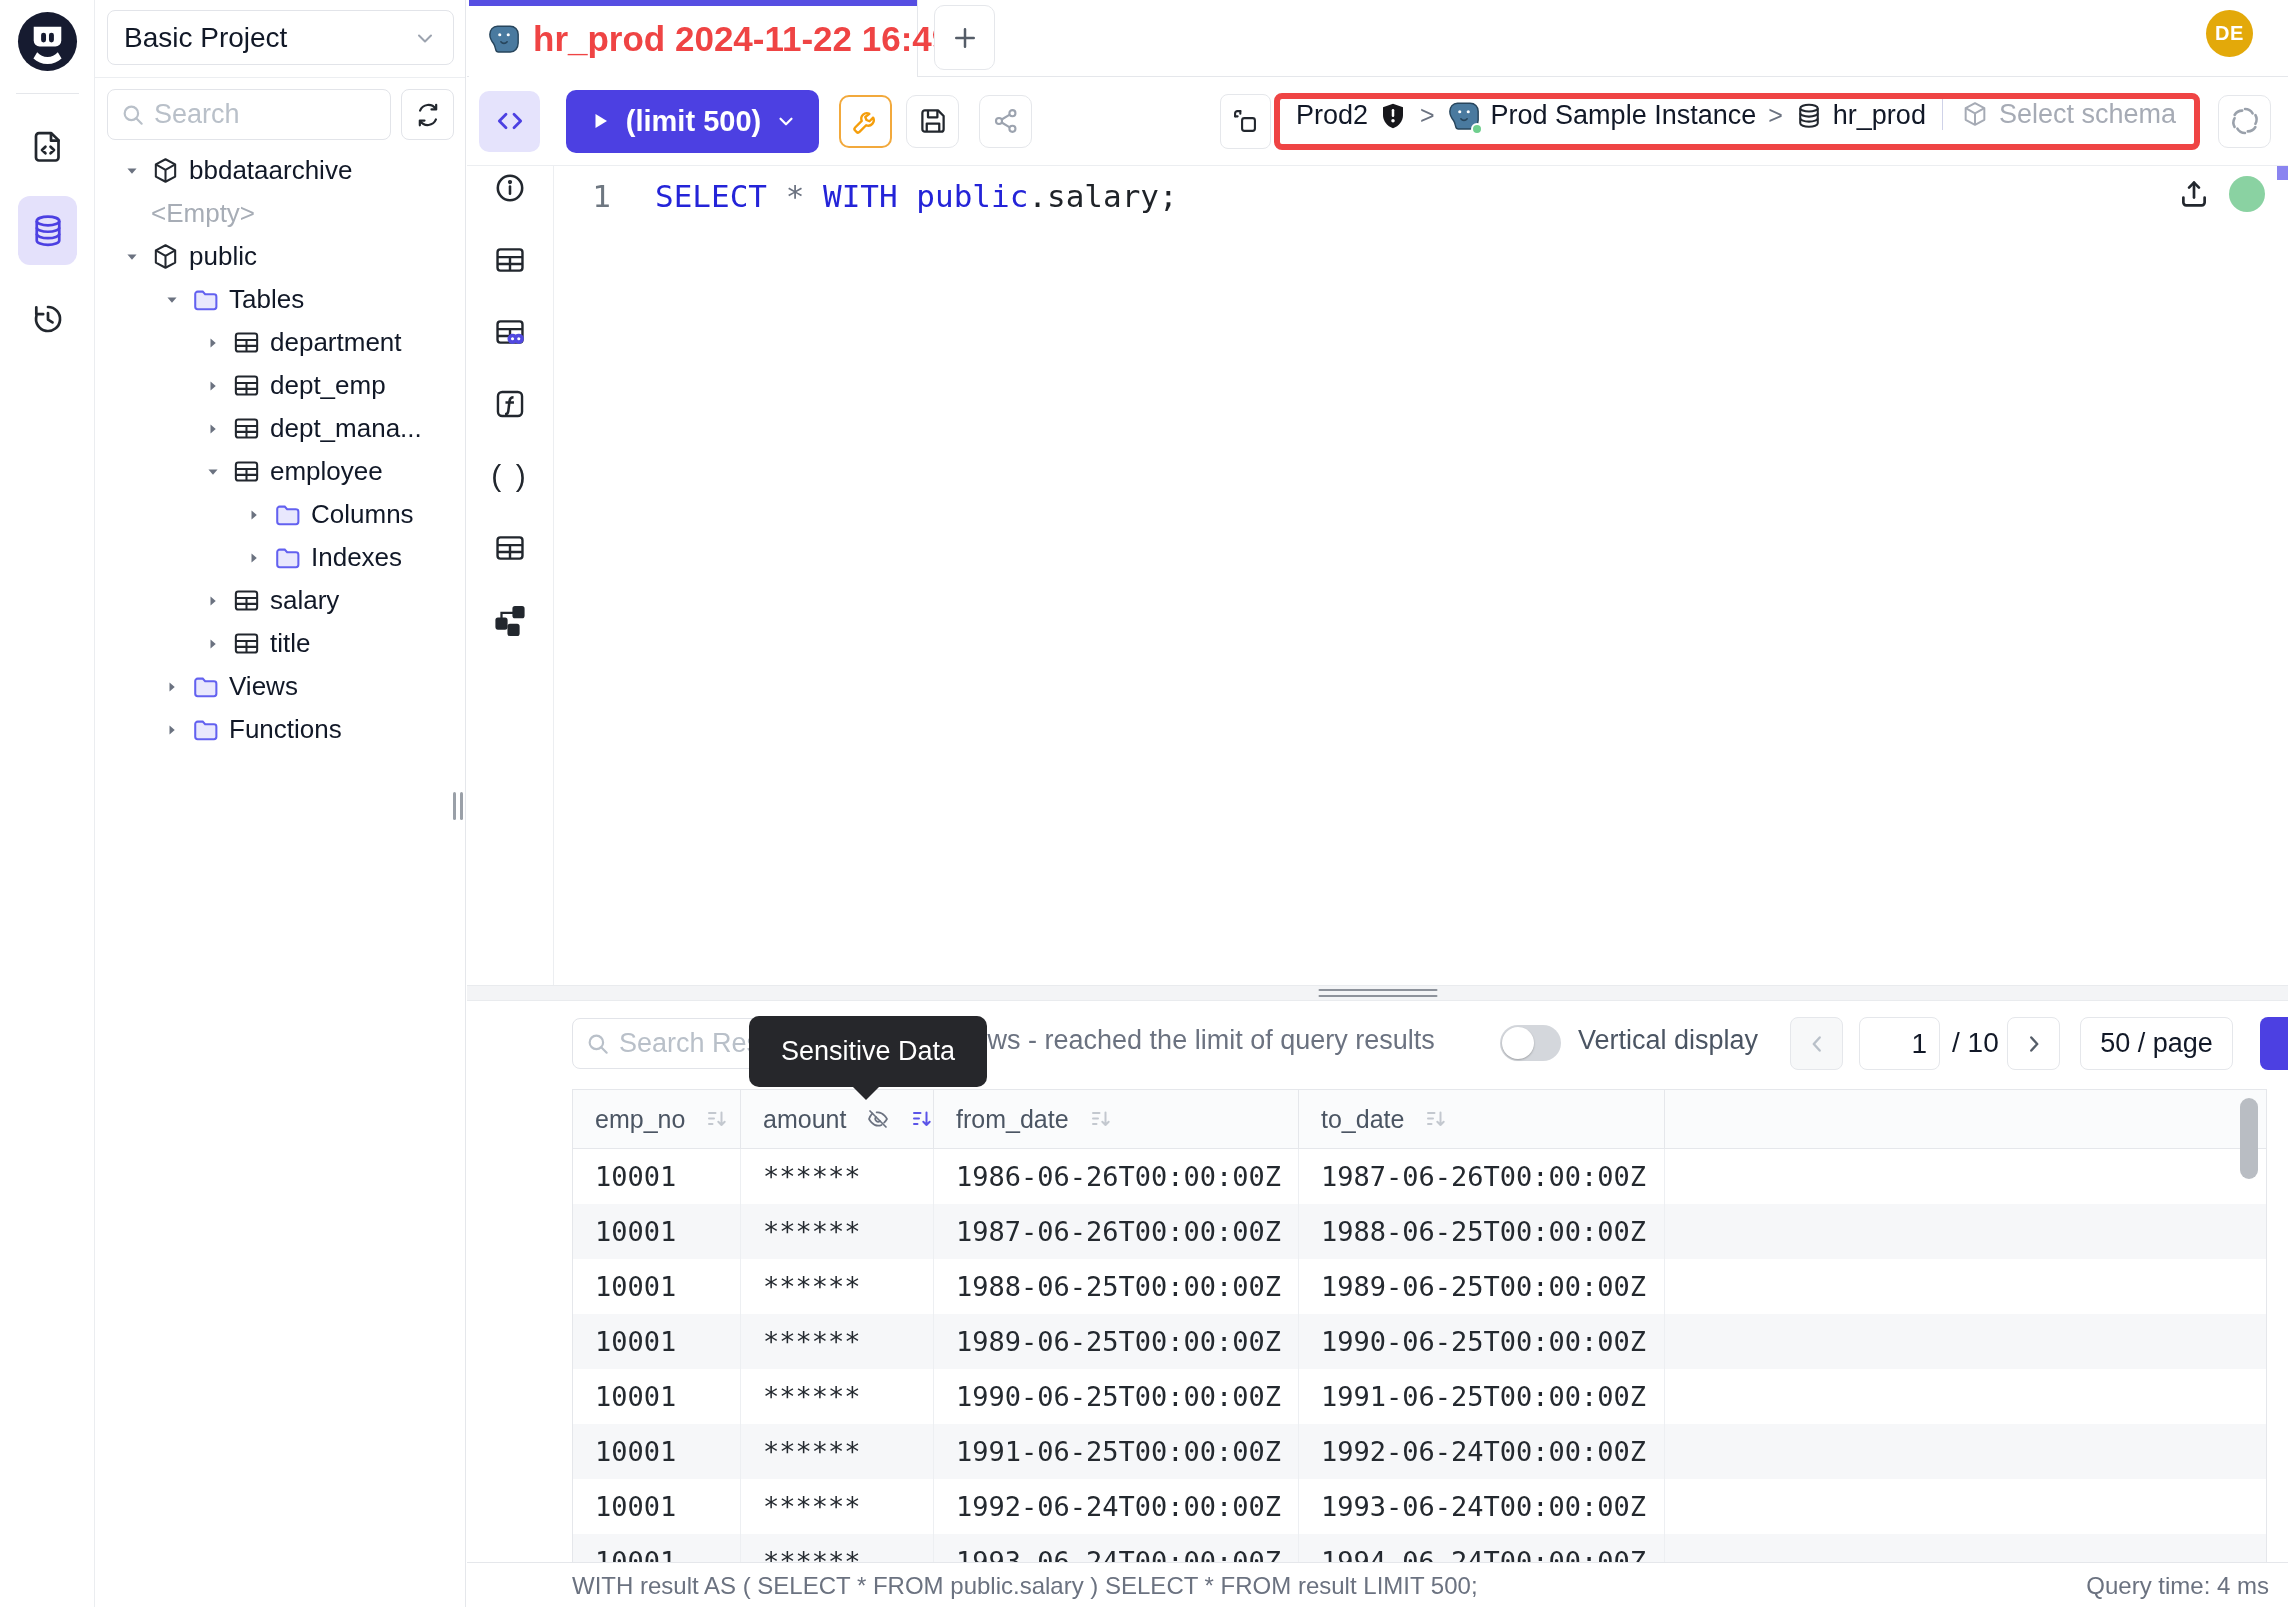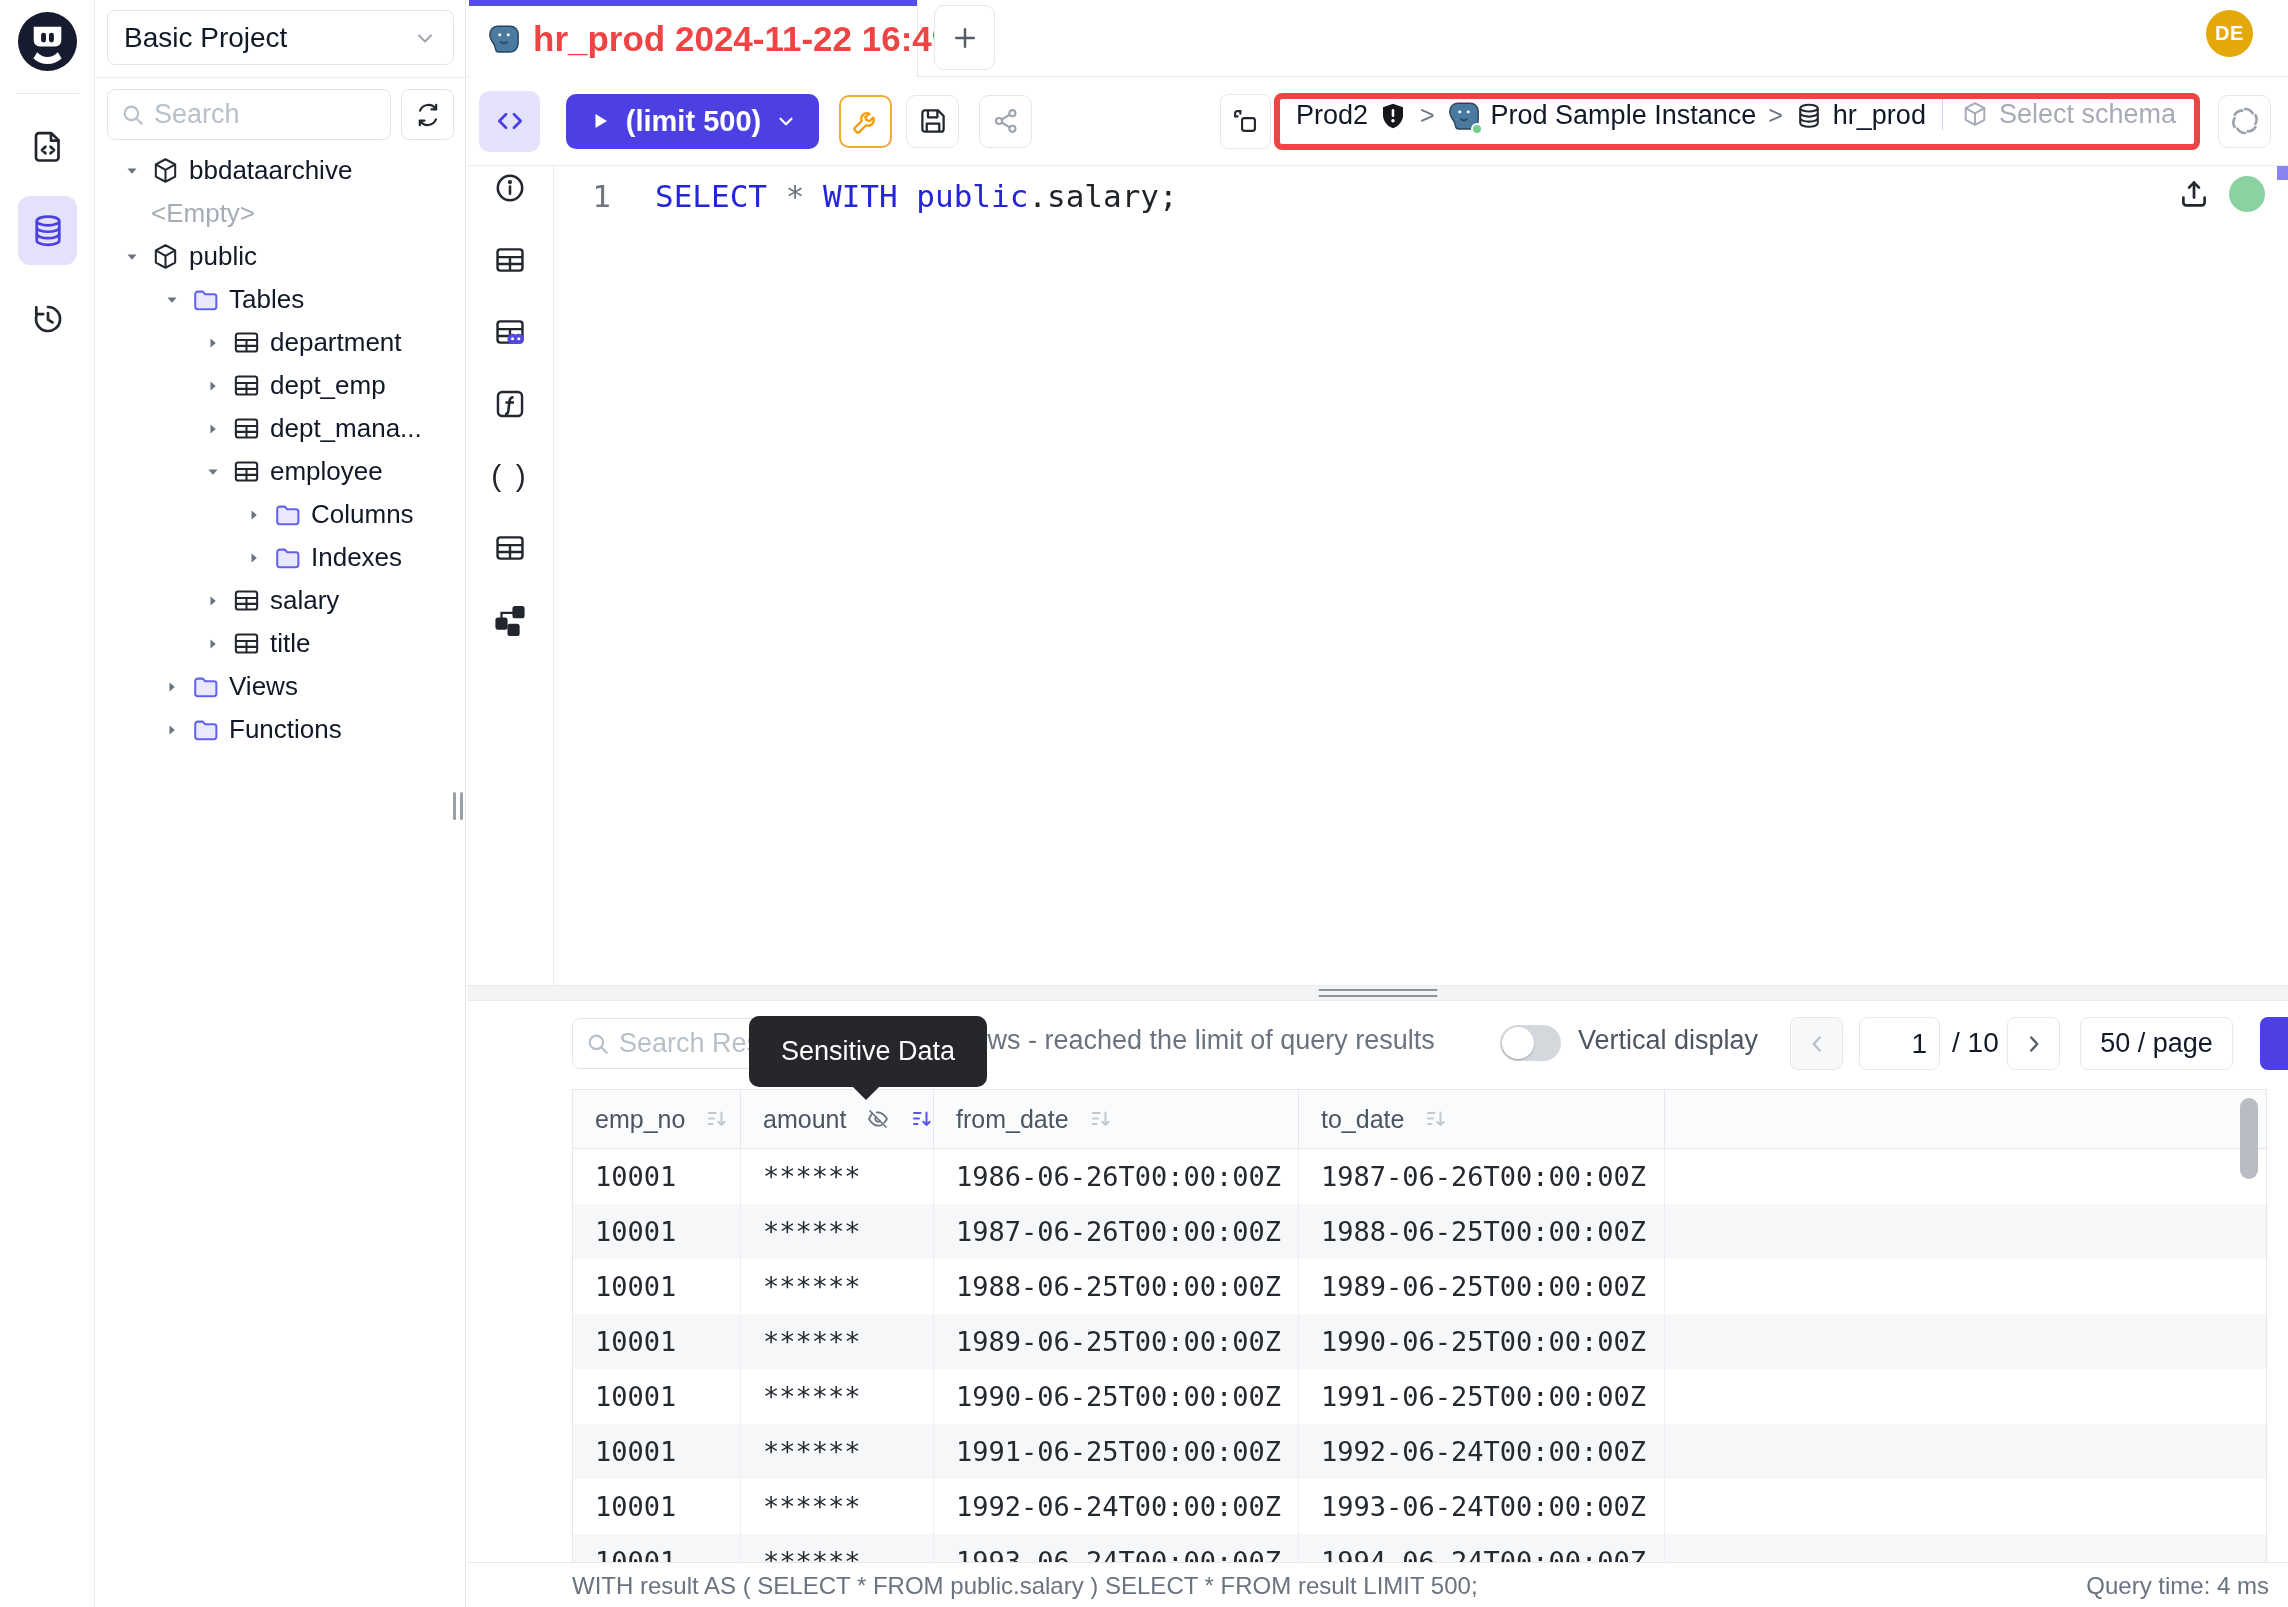--- a/index.html
+++ b/index.html
@@ -43,21 +43,21 @@
   .tab-active { position:absolute; left:2px; top:0; width:449px; height:77px; border-right:1px solid #e5e7eb; display:flex; align-items:center; padding:0 18px; gap:12px; background:#fff; }
   .tab-topbar { position:absolute; left:0; top:0; right:0; height:6px; background:#564ee2; }
   .tab-title { font-size:35px; color:#ef4444; font-weight:700; white-space:nowrap; }
   .tab-dot { width:14px; height:14px; border-radius:50%; background:#9ca3af; margin-left:8px; }
   .tab-plus { position:absolute; left:467px; top:5px; width:61px; height:65px; border:1px solid #e5e7eb; border-radius:10px; display:flex; align-items:center; justify-content:center; color:#555d68; background:#fff; }
   .avatar { position:absolute; right:36px; top:10px; width:47px; height:47px; border-radius:50%; background:#e3a90a; color:#fff; font-size:20px; font-weight:bold; display:flex; align-items:center; justify-content:center; letter-spacing:0.5px; }
 
   
   #toolbar { height:89px; border-bottom:1px solid #eceef1; display:flex; align-items:center; padding:0 18px 0 12px; background:#fff; }
   .code-btn { width:61px; height:61px; background:#e5e3fc; border-radius:10px; color:#4c40e2; display:flex; align-items:center; justify-content:center; }
-  .run-btn { margin-left:26px; width:253px; height:55px; background:#4c40e2; border:none; border-radius:10px; color:#fff; display:flex; align-items:center; justify-content:center; gap:14px; font-size:29px; font-weight:600; font-family:"Liberation Sans",sans-serif; }
+  .run-btn { margin-left:26px; width:253px; height:63px; background:#4c40e2; border:none; border-radius:10px; color:#fff; display:flex; align-items:center; justify-content:center; gap:14px; font-size:29px; font-weight:600; font-family:"Liberation Sans",sans-serif; }
   .tool-btn { width:53px; height:53px; border:1px solid #e5e7eb; border-radius:10px; background:#fff; display:flex; align-items:center; justify-content:center; color:#22272e; }
   .tool-btn.wrench { margin-left:20px; border:2px solid #f2a93c; color:#f59e0b; }
   .tool-btn.save { margin-left:14px; }
   .tool-btn.share { margin-left:20px; color:#9ca3af; }
   .spacer { flex:1; }
   .link-btn { width:51px; height:55px; border:1px solid #e5e7eb; border-radius:8px; background:#fff; display:flex; align-items:center; justify-content:center; color:#22272e; }
   .crumb { margin-left:3px; height:57px; border:6px solid #ef4444; border-radius:8px; display:flex; align-items:flex-start; background:#fff; }
   .crumb-left { display:flex; align-items:center; gap:10px; padding:0 16px; font-size:27px; color:#111827; white-space:nowrap; }
   .crumb-sep { color:#6b7280; font-size:25px; padding:0 2px; }
   .crumb-right { border-left:1px solid #cfd2e8; display:flex; align-items:center; gap:10px; padding:0 18px; color:#a6abb5; font-size:27px; white-space:nowrap; }

